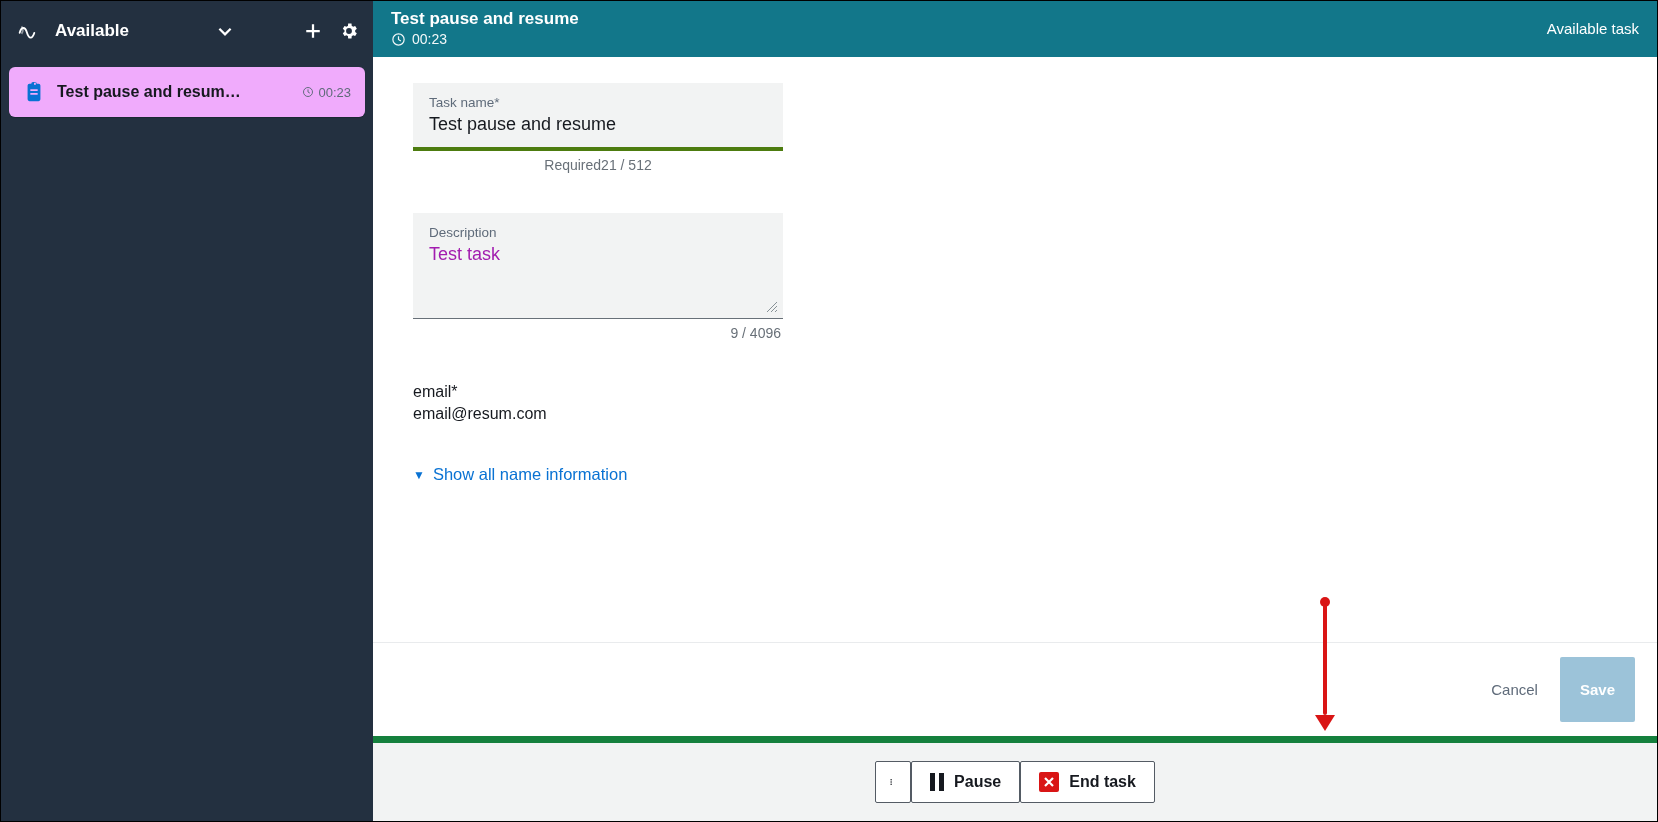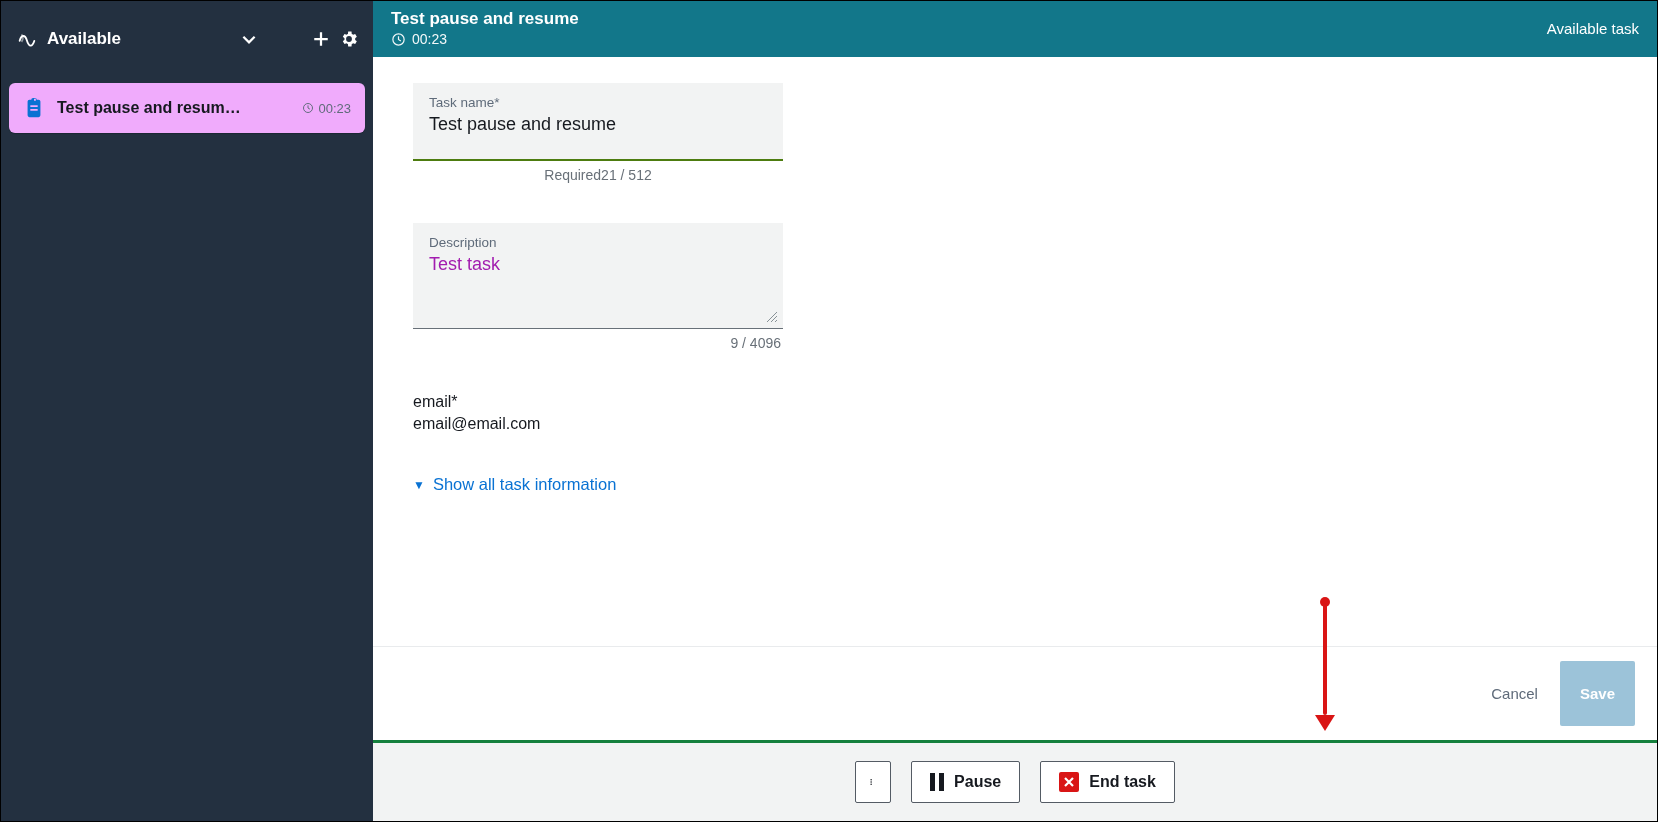--- a/index.html
+++ b/index.html
@@ -1,61 +1,61 @@
 <!DOCTYPE html>
 <html><head>
 <meta charset="utf-8">
 <style>
   * { box-sizing: border-box; margin: 0; padding: 0; }
   html, body { height: 100%; font-family: "Amazon Ember", "Helvetica Neue", Arial, sans-serif; color: #16191f; }
   body { display: flex; width: 1658px; height: 822px; border: 1px solid #000; overflow: hidden; }
 
   
   .sidebar { width: 372px; background: #233040; color: #fff; display: flex; flex-direction: column; }
-  .sidebar-header { display: flex; align-items: center; padding: 26px 12px; gap: 4px; }
+  .sidebar-header { display: flex; align-items: center; padding: 18px 12px; gap: 12px; }
   .sb-logo { width: 28px; height: 24px; display:flex; align-items:center; justify-content:center; }
   .sb-status { font-size: 17px; font-weight: 600; flex: none; margin-left:2px; }
   .sb-spacer { flex: 1; }
   .sb-iconbtn { width: 24px; height: 24px; display: flex; align-items: center; justify-content: center; cursor: pointer; color: #fff; }
   .task-card { background: #f0abfc; color: #16191f; margin: 6px 8px; border-radius: 6px; padding: 14px 14px; display: flex; align-items: center; gap: 12px; box-shadow: 0 1px 1px rgba(0,0,0,.2); }
   .task-card-icon { width: 22px; height: 22px; color: #0972d3; }
   .task-card-title { font-size: 16px; font-weight: 700; flex: 1; white-space: nowrap; overflow: hidden; text-overflow: ellipsis; }
   .task-card-time { font-size: 13px; color: #5f6b7a; display:flex; align-items:center; gap:4px; }
 
   
   .main { flex: 1; display: flex; flex-direction: column; background: #fff; position: relative; }
   .topbar { background: #12778a; color: #fff; padding: 8px 18px 10px; display: flex; align-items: center; }
   .topbar-left { display:flex; flex-direction:column; gap:2px; }
   .top-title { font-size: 17px; font-weight: 600; }
   .top-time { font-size: 14px; display:flex; align-items:center; gap:6px; opacity:.95; }
   .top-right { margin-left: auto; font-size: 15px; }
 
   .form-area { padding: 26px 40px; flex: 1; overflow:auto; }
   .form-inner { max-width: 370px; }
-  .field-box { background: #f2f3f3; border-bottom: 2px solid #4d7c0f; padding: 12px 16px 24px; }
+  .field-box { background: #f2f3f3; border-bottom: 4px solid #4d7c0f; padding: 12px 16px 12px; }
   .field-label { font-size: 13.5px; color: #5f6b7a; margin-bottom: 4px; }
   .field-value { font-size: 18px; color: #16191f; width:100%; border:none; background:transparent; outline:none; font-family:inherit; }
   .helper-row { display:flex; justify-content:center; font-size:14px; color:#687078; padding: 6px 2px 0; }
   .desc-box { background: #f2f3f3; border-bottom:1px solid #687078; padding: 12px 16px 0 16px; margin-top: 40px; position:relative; }
   .desc-value { font-size:18px; color:#a21caf; width:100%; min-height:70px; border:none; background:transparent; resize:none; outline:none; font-family:inherit; }
   .resize-grip { position:absolute; right:6px; bottom:6px; width:10px; height:10px; color:#879196; }
 
   .field-static { margin-top: 42px; }
   .field-static .label { font-size:16px; font-weight:400; }
   .field-static .value { font-size:16px; color:#16191f; margin-top:4px; }
 
   .expand-link { margin-top: 42px; display:flex; align-items:center; gap:8px; color:#0972d3; font-size:16.5px; cursor:pointer; font-weight:400; }
   .expand-link .tri { font-size:12px; line-height:1; }
 
   
   .strip-save { border-top:1px solid #e9ebed; padding: 14px 22px; display:flex; justify-content:flex-end; gap:16px; background:#fff; }
   .btn-text { color:#5f6b7a; font-size:15px; background:none; border:none; cursor:pointer; padding:8px 6px; }
   .btn-primary-disabled { background:#9cc3d9; color:#fff; font-weight:700; font-size:15px; border:none; border-radius:2px; padding:24px 20px; }
 
-  .strip-actions { background:#f2f3f3; border-top:3px solid #15803d; padding: 18px 22px; display:flex; justify-content:center; gap:20px; }
+  .strip-actions { background:#f2f3f3; border-top:7px solid #15803d; padding: 18px 22px; display:flex; justify-content:center; }
   .btn-outline { background:#fff; border:1px solid #545b64; border-radius:2px; padding: 10px 18px; display:flex; align-items:center; gap:10px; font-size:16px; font-weight:600; color:#16191f; cursor:pointer; }
   .btn-outline.icon-only { padding: 10px 14px; }
   .pause-bars { display:flex; gap:4px; }
   .pause-bars span { width:5px; height:18px; background:#16191f; display:block; }
   .end-x { width:20px; height:20px; background:#d91515; border-radius:2px; display:flex; align-items:center; justify-content:center; }
 
   
   .arrow { position:absolute; left:942px; top:596px; pointer-events:none; }
   .arrow-line { width:4px; height:112px; background:#d91515; margin:0 auto; border-radius:2px; }
   .arrow-head { width:0; height:0; border-left:10px solid transparent; border-right:10px solid transparent; border-top:16px solid #d91515; margin:0 auto; }
@@ -145,26 +145,26 @@
         <svg class="resize-grip" viewBox="0 0 10 10">
             <path d="M0 10L10 0M4 10l6-6M8 10l2-2" stroke="#879196" stroke-width="1"></path>
           </svg>
       </div>
       <div class="helper-row" style="justify-content:flex-end">
         <span>9 / 4096</span>
       </div>
 
       <div class="field-static">
         <div class="label">email*</div>
-        <div class="value">email@email.com</div>
+        <div class="value">email@resum.com</div>
       </div>
 
       <div class="expand-link">
         <span class="tri">▼</span>
-        <span>Show all task information</span>
+        <span>Show all name information</span>
       </div>
 
     </div>
   </div>
 
   <div class="arrow">
     <div class="arrow-dot"></div>
     <div class="arrow-line"></div>
     <div class="arrow-head"></div>
   </div>

